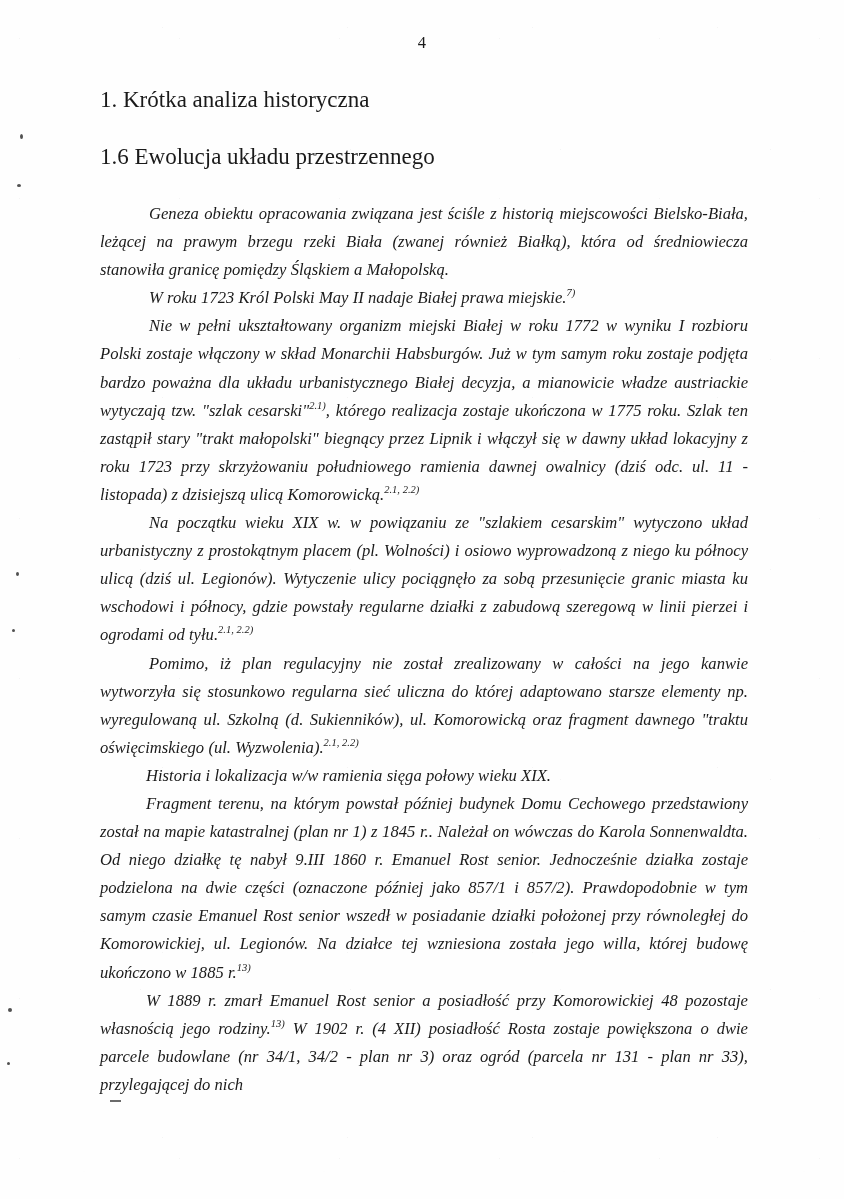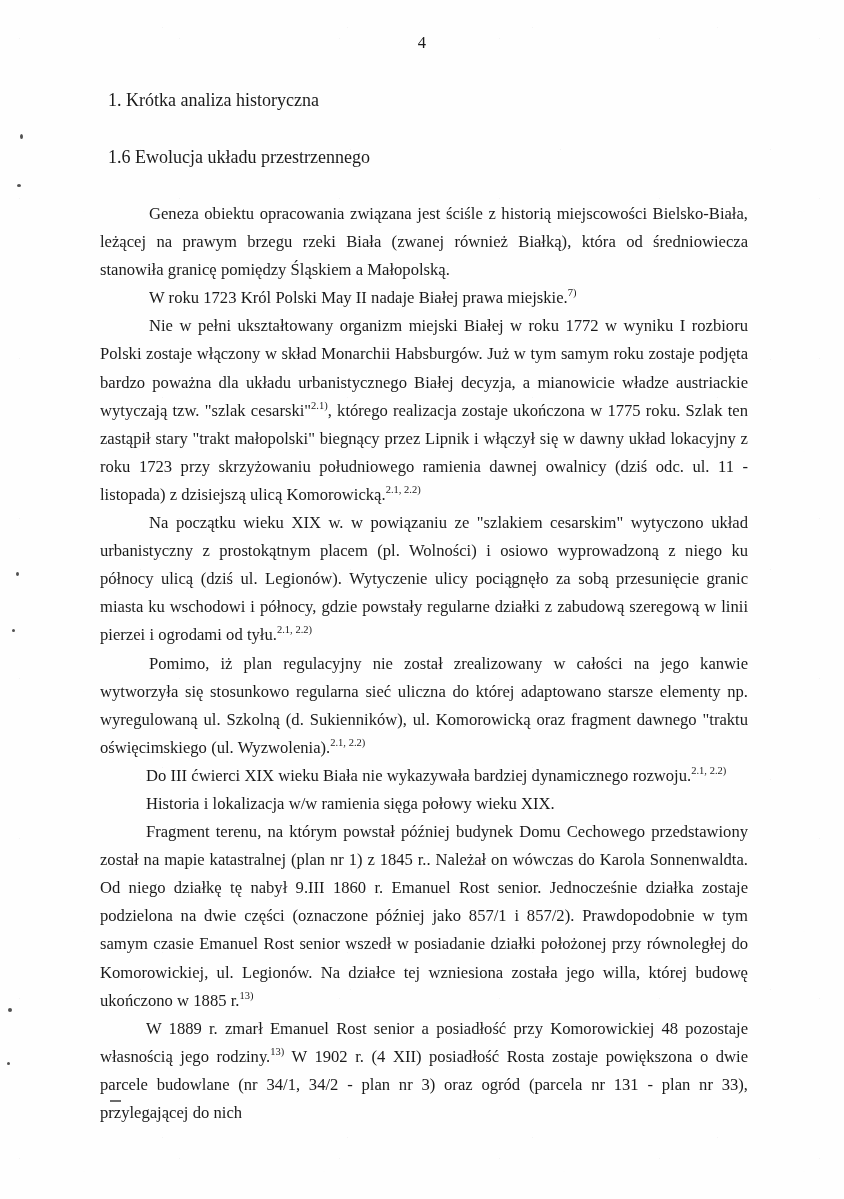--- a/index.html
+++ b/index.html
@@ -25,38 +25,39 @@
     font-size: 16.5px;
     letter-spacing: 0.2px;
   }
   .content {
     position: absolute;
     left: 100px;
     top: 80px;
     width: 648px;
   }
   .heading {
-    font-size: 18px;
+    font-size: 23px;
     line-height: 28px;
-    margin: 8px;
+    margin: 0;
   }
   .heading-1 { margin-top: 6px; }
   .heading-2 { margin-top: 29px; }
   .body-block {
     margin-top: 29px;
   }
   p.para {
     font-size: 16.6px;
     line-height: 28.1px;
     margin: 0;
     text-align: justify;
     text-justify: inter-word;
     text-indent: 49px;
     hyphens: none;
     word-spacing: 0.1px;
+    font-style: italic;
   }
   p.para.tight { text-indent: 46px; }
   sup {
     font-size: 10.5px;
     vertical-align: super;
     line-height: 0;
   }
   .nbsp-gap { display: inline-block; width: 10px; }
   
   .speck {
@@ -113,21 +114,20 @@
       <p class="para"><span>Geneza obiektu opracowania związana jest ściśle z historią miejscowości Bielsko-Biała, leżącej na prawym brzegu rzeki Biała (zwanej również Białką), która od średniowiecza stanowiła granicę pomiędzy Śląskiem a Małopolską.</span></p>
 
       <p class="para"><span>W roku 1723 Król Polski May II nadaje Białej prawa miejskie.</span><sup>7)</sup></p>
 
       <p class="para"><span>Nie w pełni ukształtowany organizm miejski Białej w roku 1772 w wyniku I rozbioru Polski zostaje włączony w skład Monarchii Habsburgów. Już w tym samym roku zostaje podjęta bardzo poważna dla układu urbanistycznego Białej decyzja, a mianowicie władze austriackie wytyczają tzw. "szlak cesarski"</span><sup>2.1)</sup><span>, którego realizacja zostaje ukończona w 1775 roku. Szlak ten zastąpił stary "trakt małopolski" biegnący przez Lipnik i włączył się w dawny układ lokacyjny z roku 1723 przy skrzyżowaniu południowego ramienia dawnej owalnicy (dziś odc. ul. 11 - listopada) z dzisiejszą ulicą Komorowicką.</span><sup>2.1, 2.2)</sup></p>
 
       <p class="para"><span>Na początku wieku XIX w. w powiązaniu ze "szlakiem cesarskim" wytyczono układ urbanistyczny z prostokątnym placem (pl. Wolności) i osiowo wyprowadzoną z niego ku północy ulicą (dziś ul. Legionów). Wytyczenie ulicy pociągnęło za sobą przesunięcie granic miasta ku wschodowi i północy, gdzie powstały regularne działki z zabudową szeregową w linii pierzei i ogrodami od tyłu.</span><sup>2.1, 2.2)</sup></p>
 
       <p class="para"><span>Pomimo, iż plan regulacyjny nie został zrealizowany w całości na jego kanwie wytworzyła się stosunkowo regularna sieć uliczna do której adaptowano starsze elementy np. wyregulowaną ul. Szkolną (d. Sukienników), ul. Komorowicką oraz fragment dawnego "traktu oświęcimskiego (ul. Wyzwolenia).</span><sup>2.1, 2.2)</sup></p>
 
-      <p class="para tight"><span>Do III ćwierci XIX wieku Biała nie wykazywała bardziej dynamicznego rozwoju.</span><sup>2.1, 2.2)</sup></p>
 
 
       <p class="para tight"><span>Historia i lokalizacja w/w ramienia sięga połowy wieku XIX.</span></p>
 
       <p class="para tight"><span>Fragment terenu, na którym powstał później budynek Domu Cechowego przedstawiony został na mapie katastralnej (plan nr 1) z 1845 r.. Należał on wówczas do Karola Sonnenwaldta. Od niego działkę tę nabył 9.III 1860 r. Emanuel Rost senior. Jednocześnie działka zostaje podzielona na dwie części (oznaczone później jako 857/1 i 857/2). Prawdopodobnie w tym samym czasie Emanuel Rost senior wszedł w posiadanie działki położonej przy równoległej do Komorowickiej, ul. Legionów. Na działce tej wzniesiona została jego willa, której budowę ukończono w 1885 r.</span><sup>13)</sup></p>
 
       <p class="para tight"><span>W 1889 r. zmarł Emanuel Rost senior a posiadłość przy Komorowickiej 48 pozostaje własnością jego rodziny.</span><sup>13)</sup><span> W 1902 r. (4 XII) posiadłość Rosta zostaje powiększona o dwie parcele budowlane (nr 34/1, 34/2 - plan nr 3) oraz ogród (parcela nr 131 - plan nr 33), przylegającej do nich</span></p>
 
     </div>
   </div>

